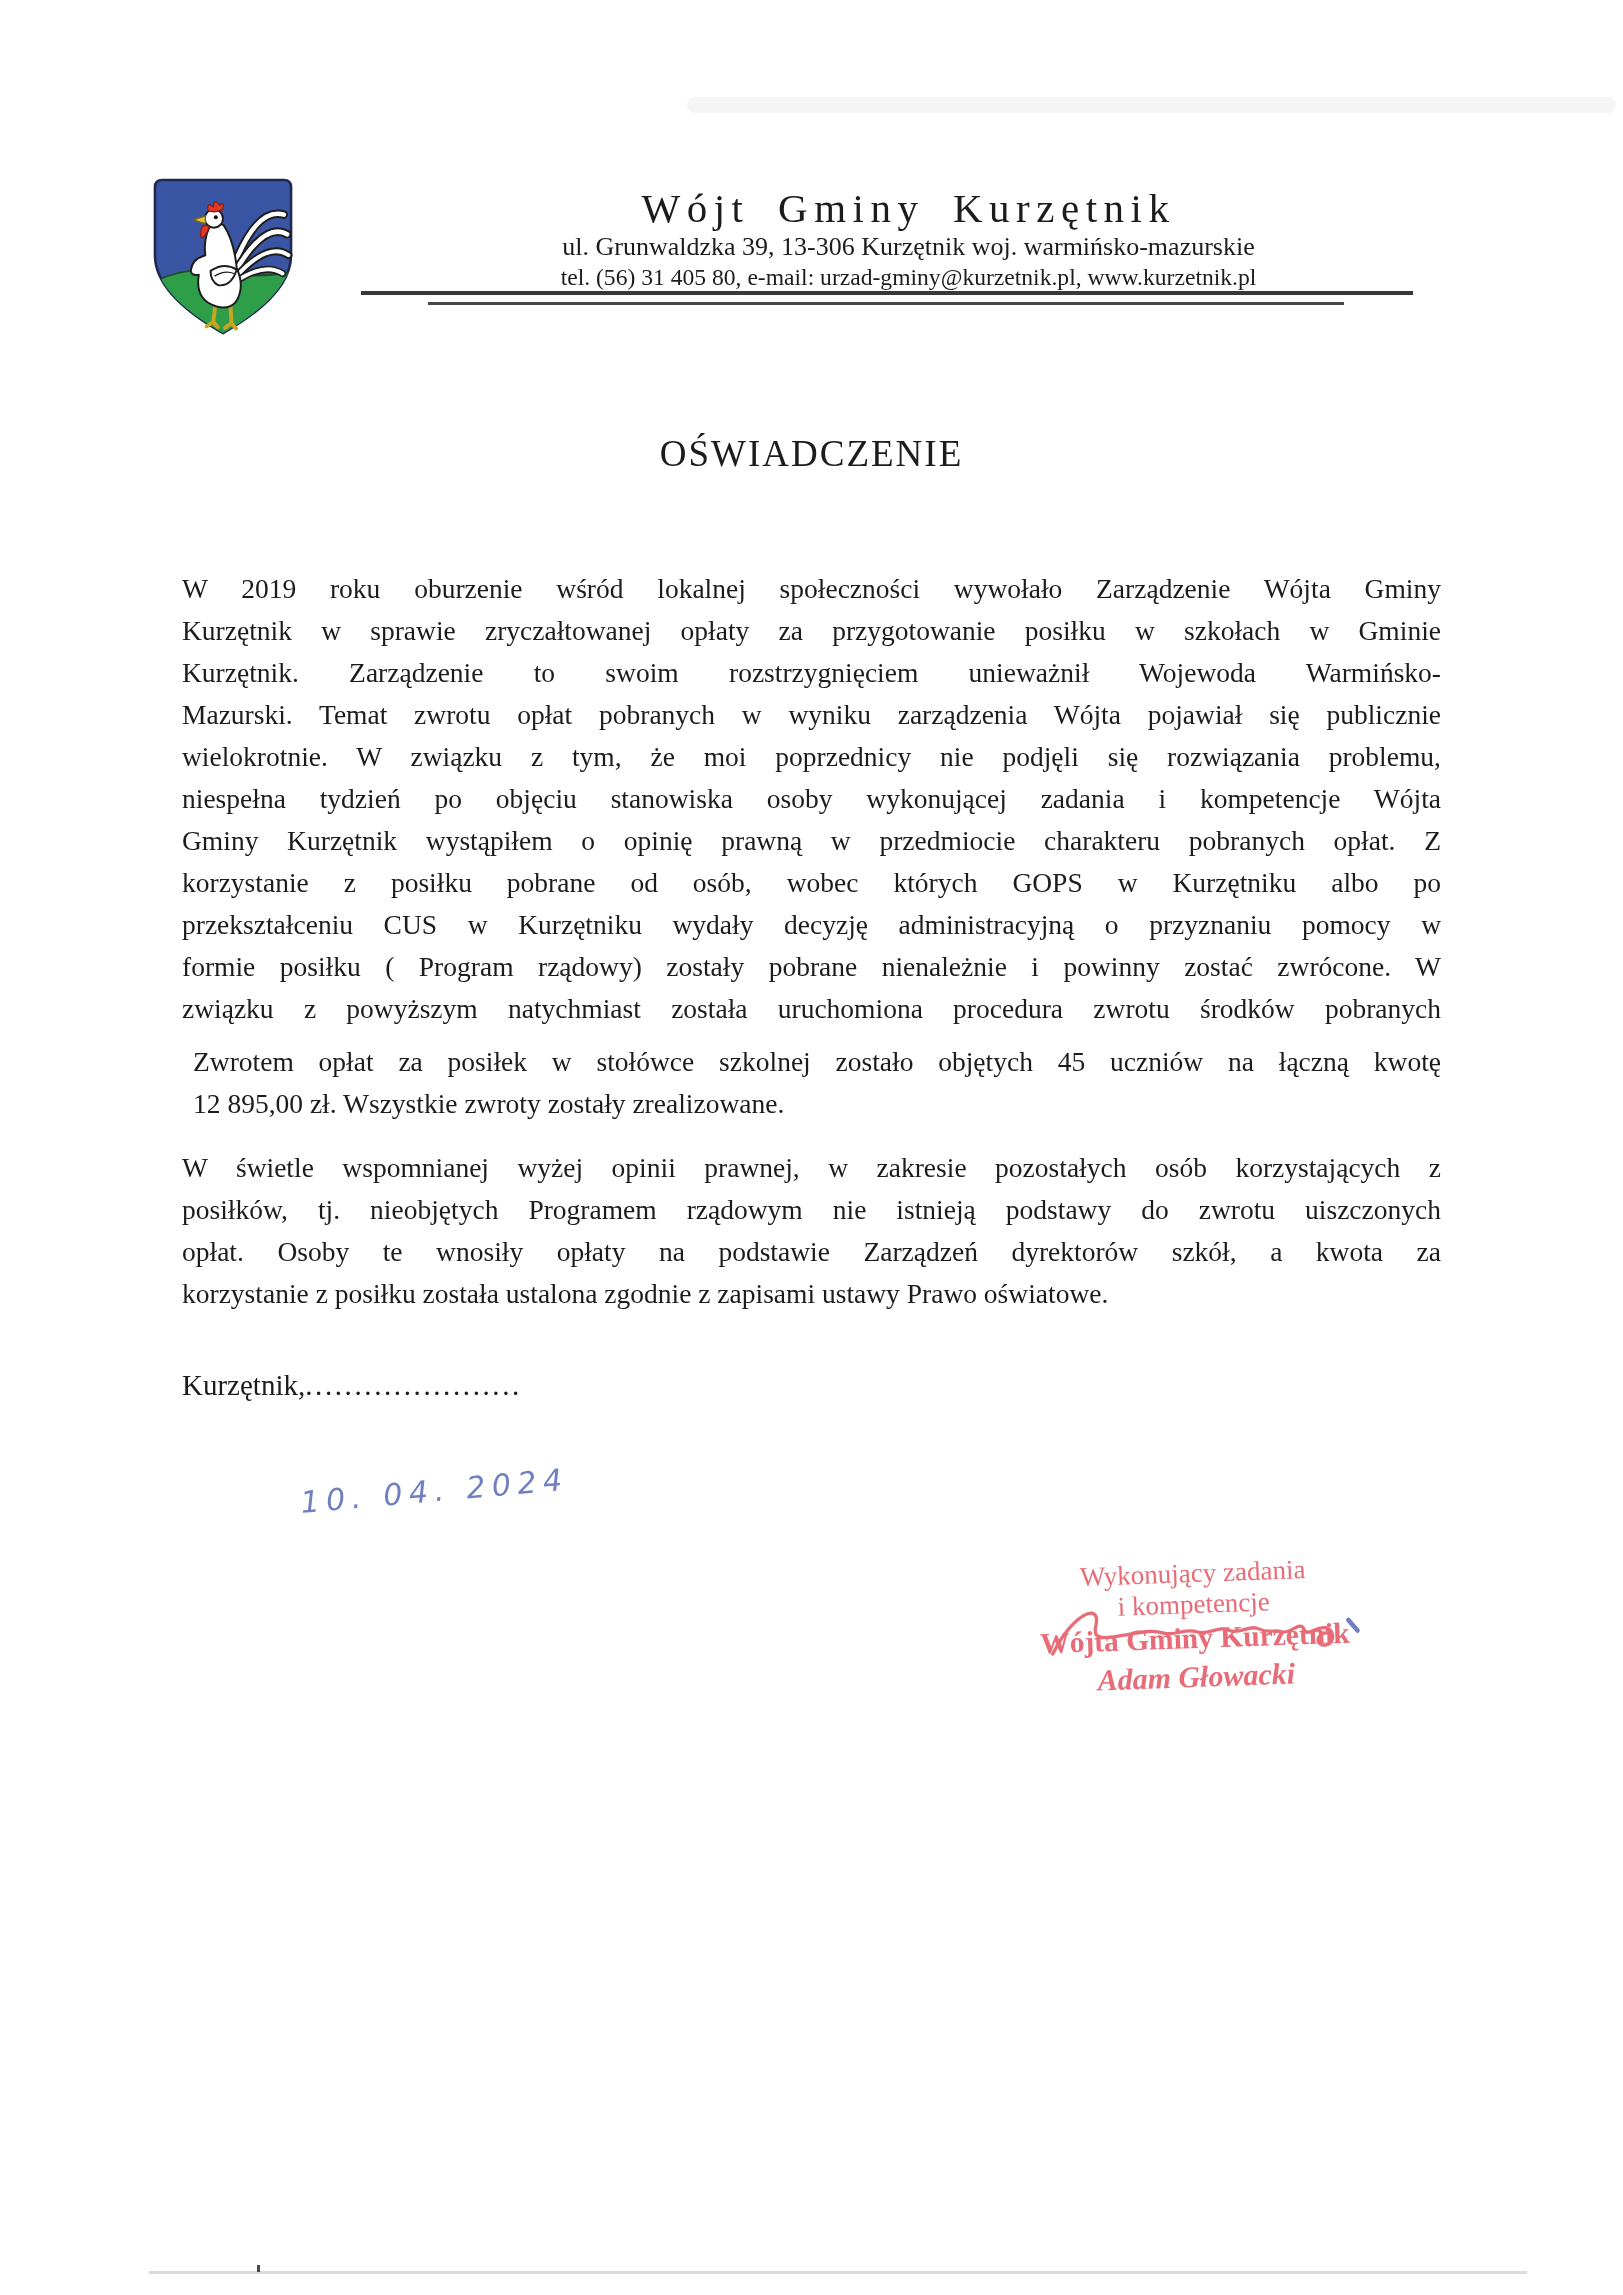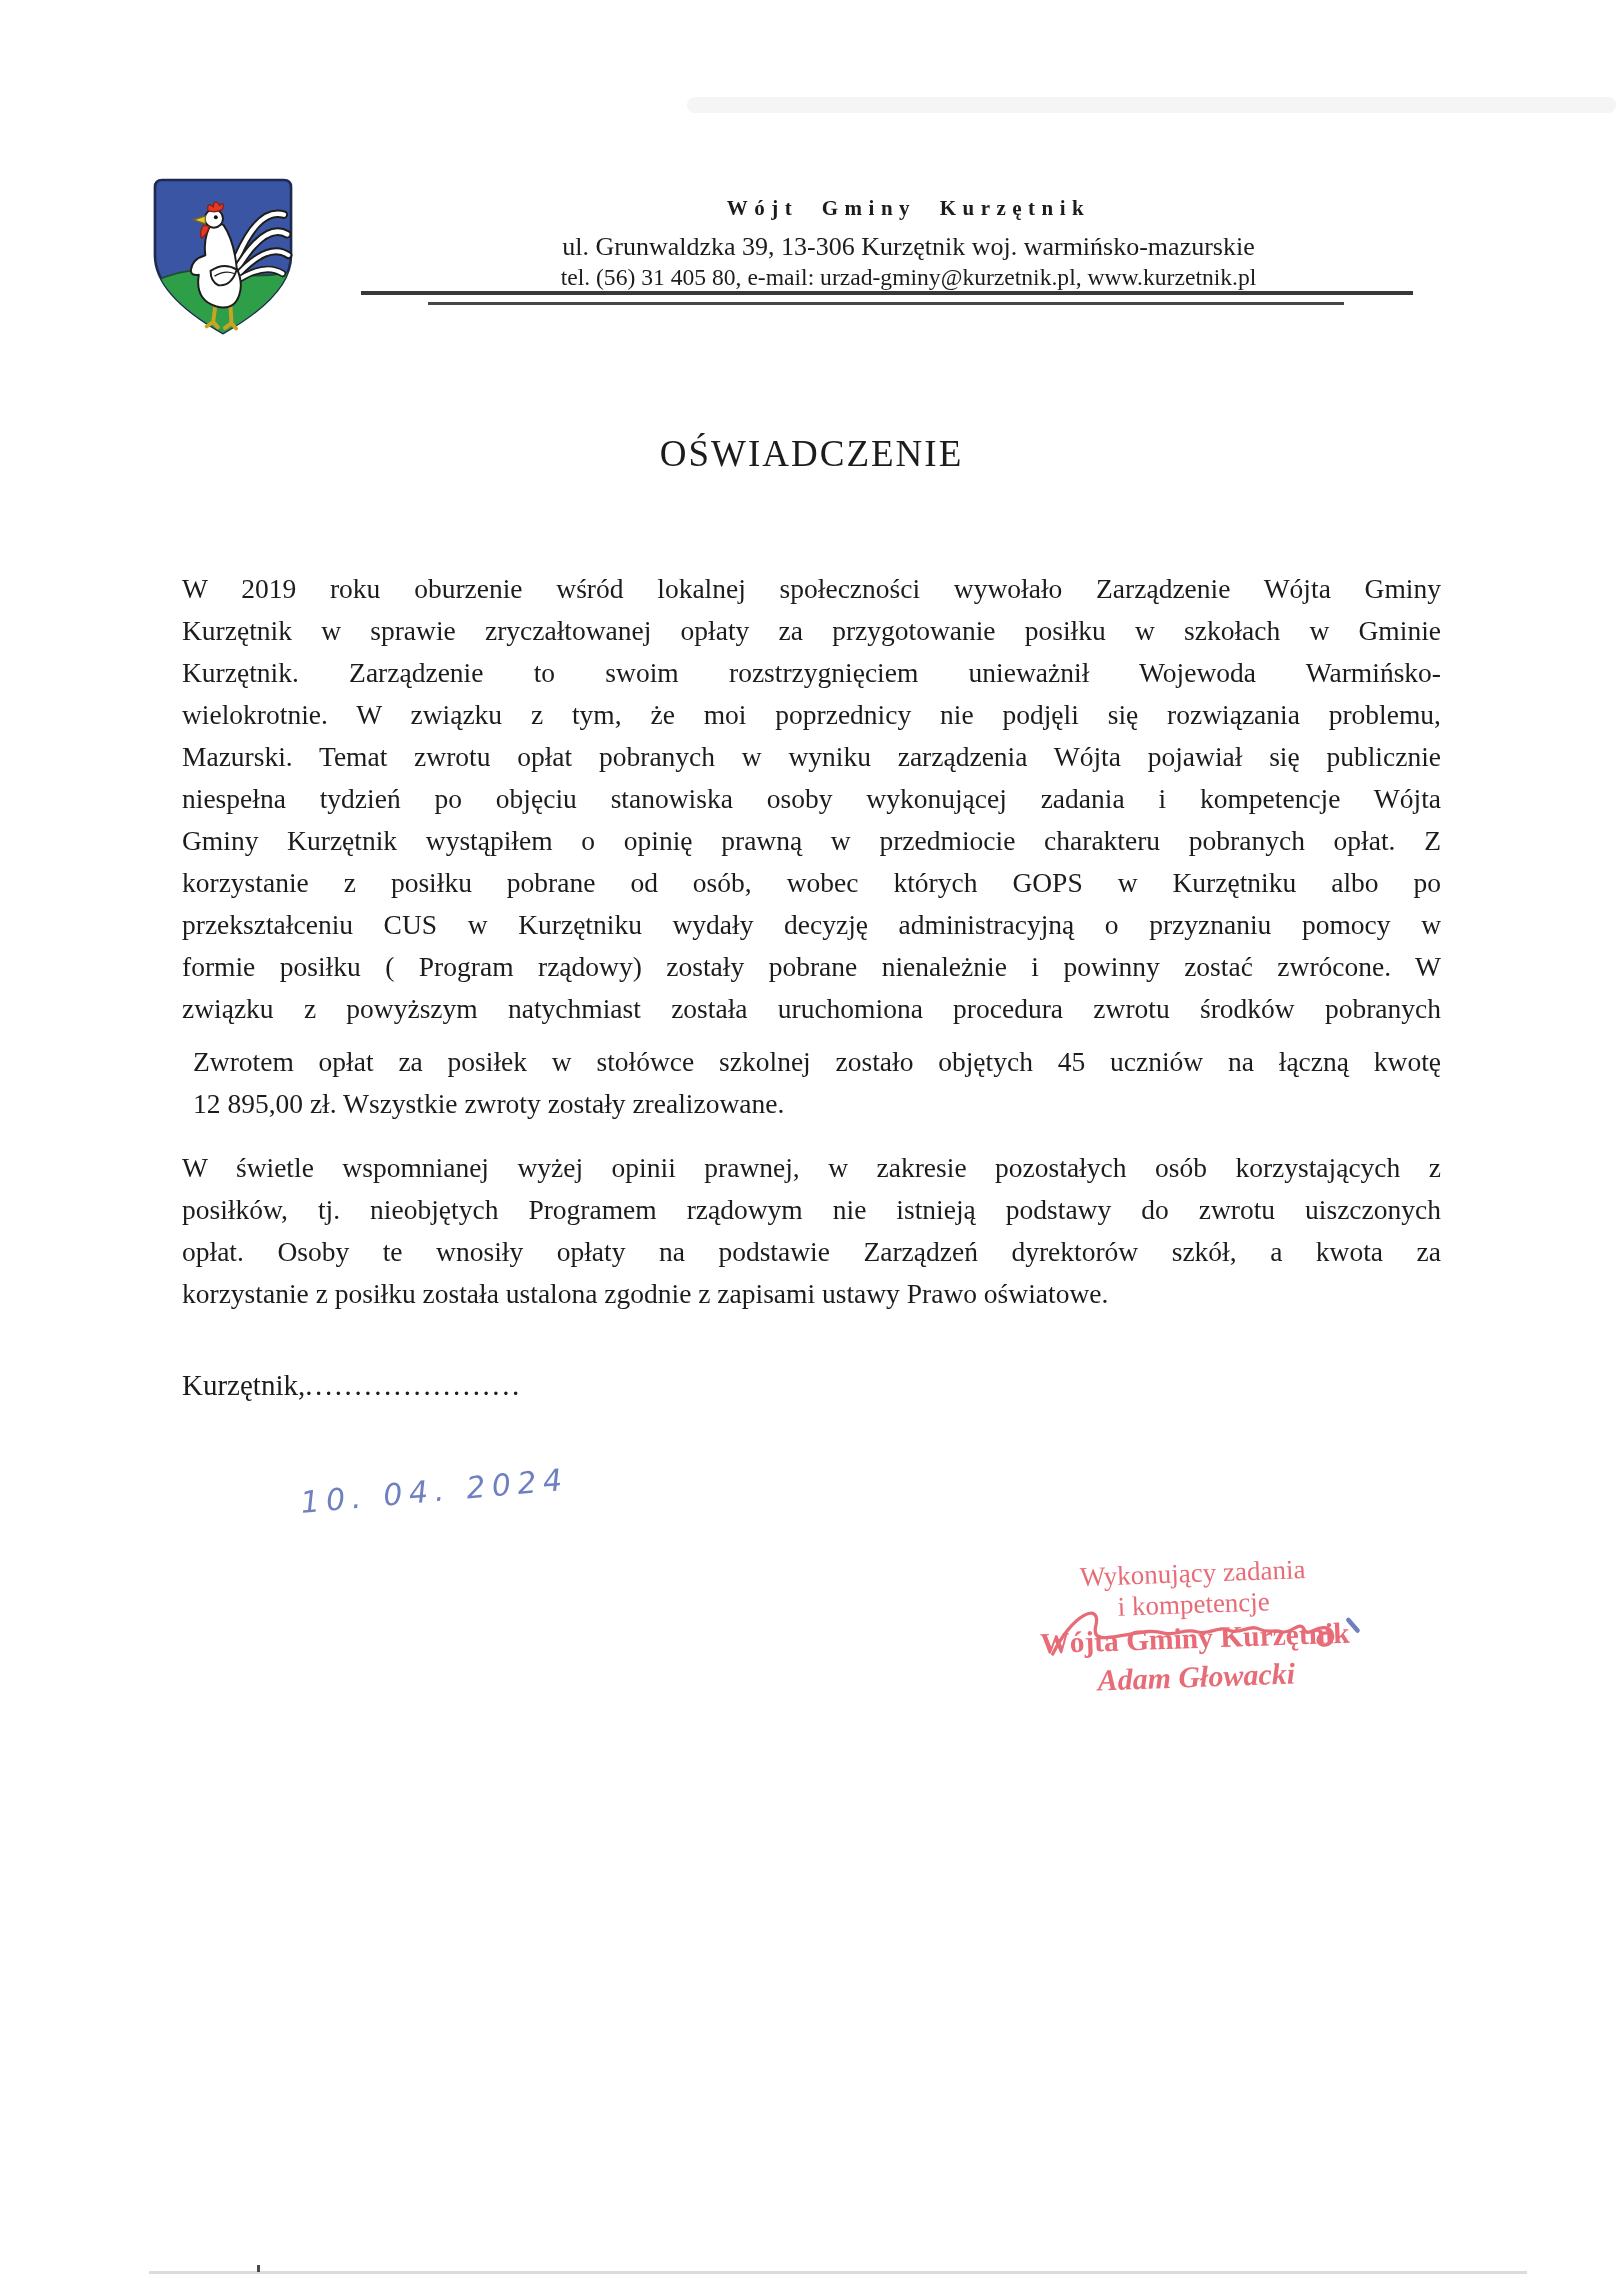--- a/index.html
+++ b/index.html
@@ -10,21 +10,21 @@
   }
   .smudge {
     position:absolute; left:687px; top:97px; width:929px; height:15.7px;
     background:#f5f5f5; border-radius:7.9px;
   }
   .crest { position:absolute; left:153px; top:178px; width:140px; height:157px; }
   .header {
     position:absolute; left:347px; top:190px; width:1123px; text-align:center;
   }
   .h-title {
-    font-size:21px; font-weight:700; letter-spacing:6.5px; word-spacing:11.8px;
+    font-size:41px; font-weight:400; letter-spacing:6.5px; word-spacing:11.8px;
     line-height:37px; white-space:nowrap;
   }
   .h-addr { font-size:26px; line-height:33px; margin-top:2.6px; white-space:nowrap; }
   .h-tel  { font-size:23.6px; line-height:29px; white-space:nowrap; }
   .rule { position:absolute; }
   .rule1 { left:361px; top:291px; width:1052px; height:3.9px; background:#383838; }
   .rule2 { left:428px; top:302px; width:916px; height:3.3px; background:#474747; }
   .content { position:absolute; left:182px; top:431px; width:1259px; }
   .doc-title {
     text-align:center; font-size:37px; font-weight:400; letter-spacing:2px;
@@ -108,22 +108,22 @@
   <div class="rule rule1"></div>
   <div class="rule rule2"></div>
 
   <div class="content">
     <div class="doc-title">OŚWIADCZENIE</div>
 
     <div class="para p1">
       <div class="jline">W 2019 roku oburzenie wśród lokalnej społeczności wywołało Zarządzenie Wójta Gminy</div>
       <div class="jline">Kurzętnik w sprawie zryczałtowanej opłaty za przygotowanie posiłku w szkołach w Gminie</div>
       <div class="jline">Kurzętnik. Zarządzenie to swoim rozstrzygnięciem unieważnił Wojewoda Warmińsko-</div>
+      <div class="jline">Mazurski. Temat zwrotu opłat pobranych w wyniku zarządzenia Wójta pojawiał się publicznie</div>
       <div class="jline">wielokrotnie. W związku z tym, że moi poprzednicy nie podjęli się rozwiązania problemu,</div>
-      <div class="jline">Mazurski. Temat zwrotu opłat pobranych w wyniku zarządzenia Wójta pojawiał się publicznie</div>
       <div class="jline">niespełna tydzień po objęciu stanowiska osoby wykonującej zadania i kompetencje Wójta</div>
       <div class="jline">Gminy Kurzętnik wystąpiłem o opinię prawną w przedmiocie charakteru pobranych opłat. Z</div>
       <div class="jline">korzystanie z posiłku pobrane od osób, wobec których GOPS w Kurzętniku albo po</div>
       <div class="jline">przekształceniu CUS w Kurzętniku wydały decyzję administracyjną o przyznaniu pomocy w</div>
       <div class="jline">formie posiłku ( Program rządowy) zostały pobrane nienależnie i powinny zostać zwrócone. W</div>
       <div class="jline">związku z powyższym natychmiast została uruchomiona procedura zwrotu środków pobranych</div>
     </div>
 
     <div class="para p2">
       <div class="jline">Zwrotem opłat za posiłek w stołówce szkolnej zostało objętych 45 uczniów na łączną kwotę</div>

